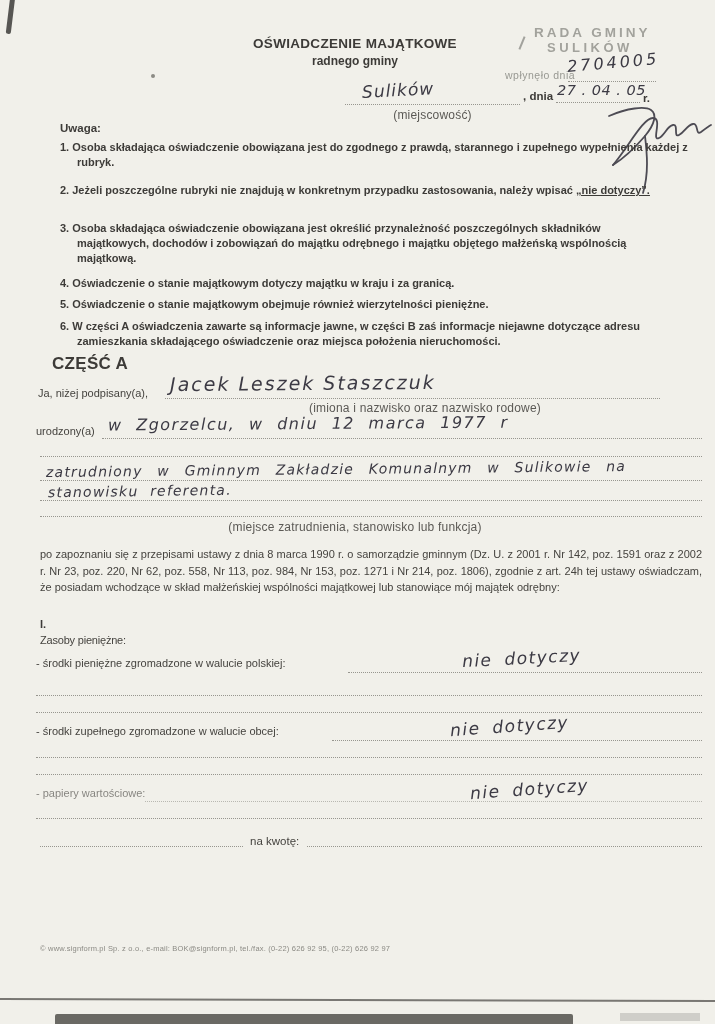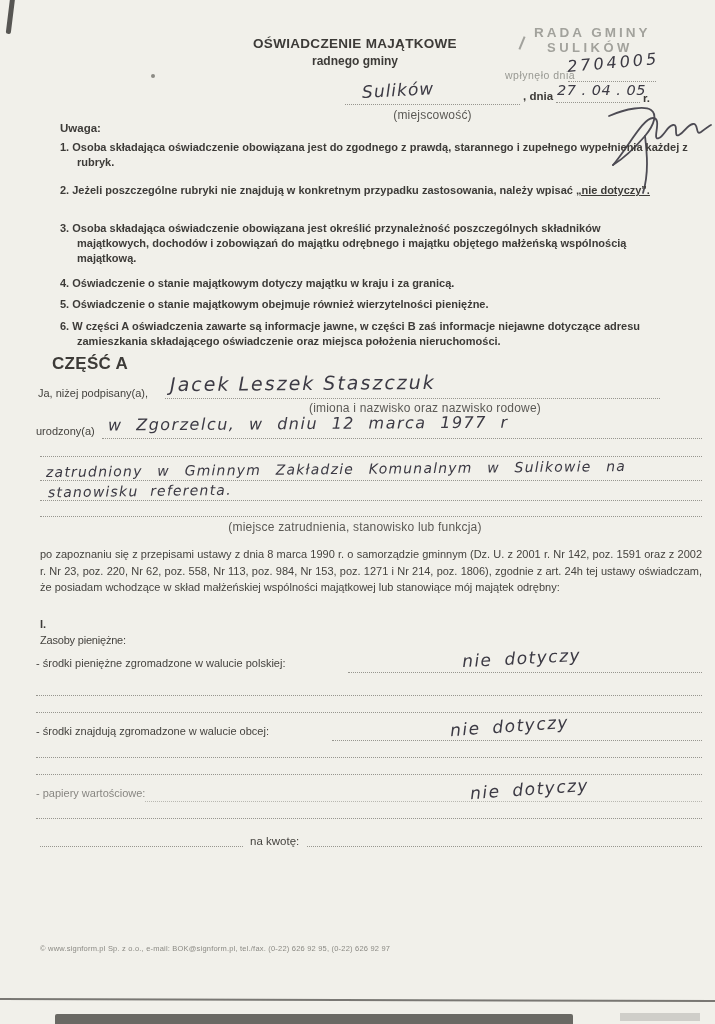--- a/index.html
+++ b/index.html
@@ -110,21 +110,21 @@
   <div class="abs printed b" style="left:40px;top:617px;">I.</div>
   <div class="abs printed" style="left:40px;top:633px;letter-spacing:-.2px;">Zasoby pieniężne:</div>
 
   <div class="abs printed" style="left:36px;top:656px;">- środki pieniężne zgromadzone w walucie polskiej:</div>
   <div class="abs dotted fine" style="left:348px;top:672px;width:354px;"></div>
   <div class="abs hw" style="left:462px;top:648px;font-size:17px;letter-spacing:1.5px;word-spacing:5px;transform:rotate(-3deg);">nie dotyczy</div>
 
   <div class="abs dotted fine" style="left:36px;top:695px;width:666px;"></div>
   <div class="abs dotted fine" style="left:36px;top:712px;width:666px;"></div>
 
-  <div class="abs printed" style="left:36px;top:724px;">- środki znajdują zgromadzone w walucie obcej:</div>
+  <div class="abs printed" style="left:36px;top:724px;">- środki zupełnego zgromadzone w walucie obcej:</div>
   <div class="abs dotted fine" style="left:332px;top:740px;width:370px;"></div>
   <div class="abs hw" style="left:450px;top:716px;font-size:17px;letter-spacing:1.5px;word-spacing:5px;transform:rotate(-4deg);">nie dotyczy</div>
 
   <div class="abs dotted fine" style="left:36px;top:757px;width:666px;"></div>
   <div class="abs dotted fine" style="left:36px;top:774px;width:666px;"></div>
 
   <div class="abs printed faded" style="left:36px;top:786px;">- papiery wartościowe:</div>
   <div class="abs dotted fine faded" style="left:145px;top:801px;width:557px;"></div>
   <div class="abs hw" style="left:470px;top:779px;font-size:17px;letter-spacing:1.5px;word-spacing:5px;transform:rotate(-4deg);">nie dotyczy</div>
 

